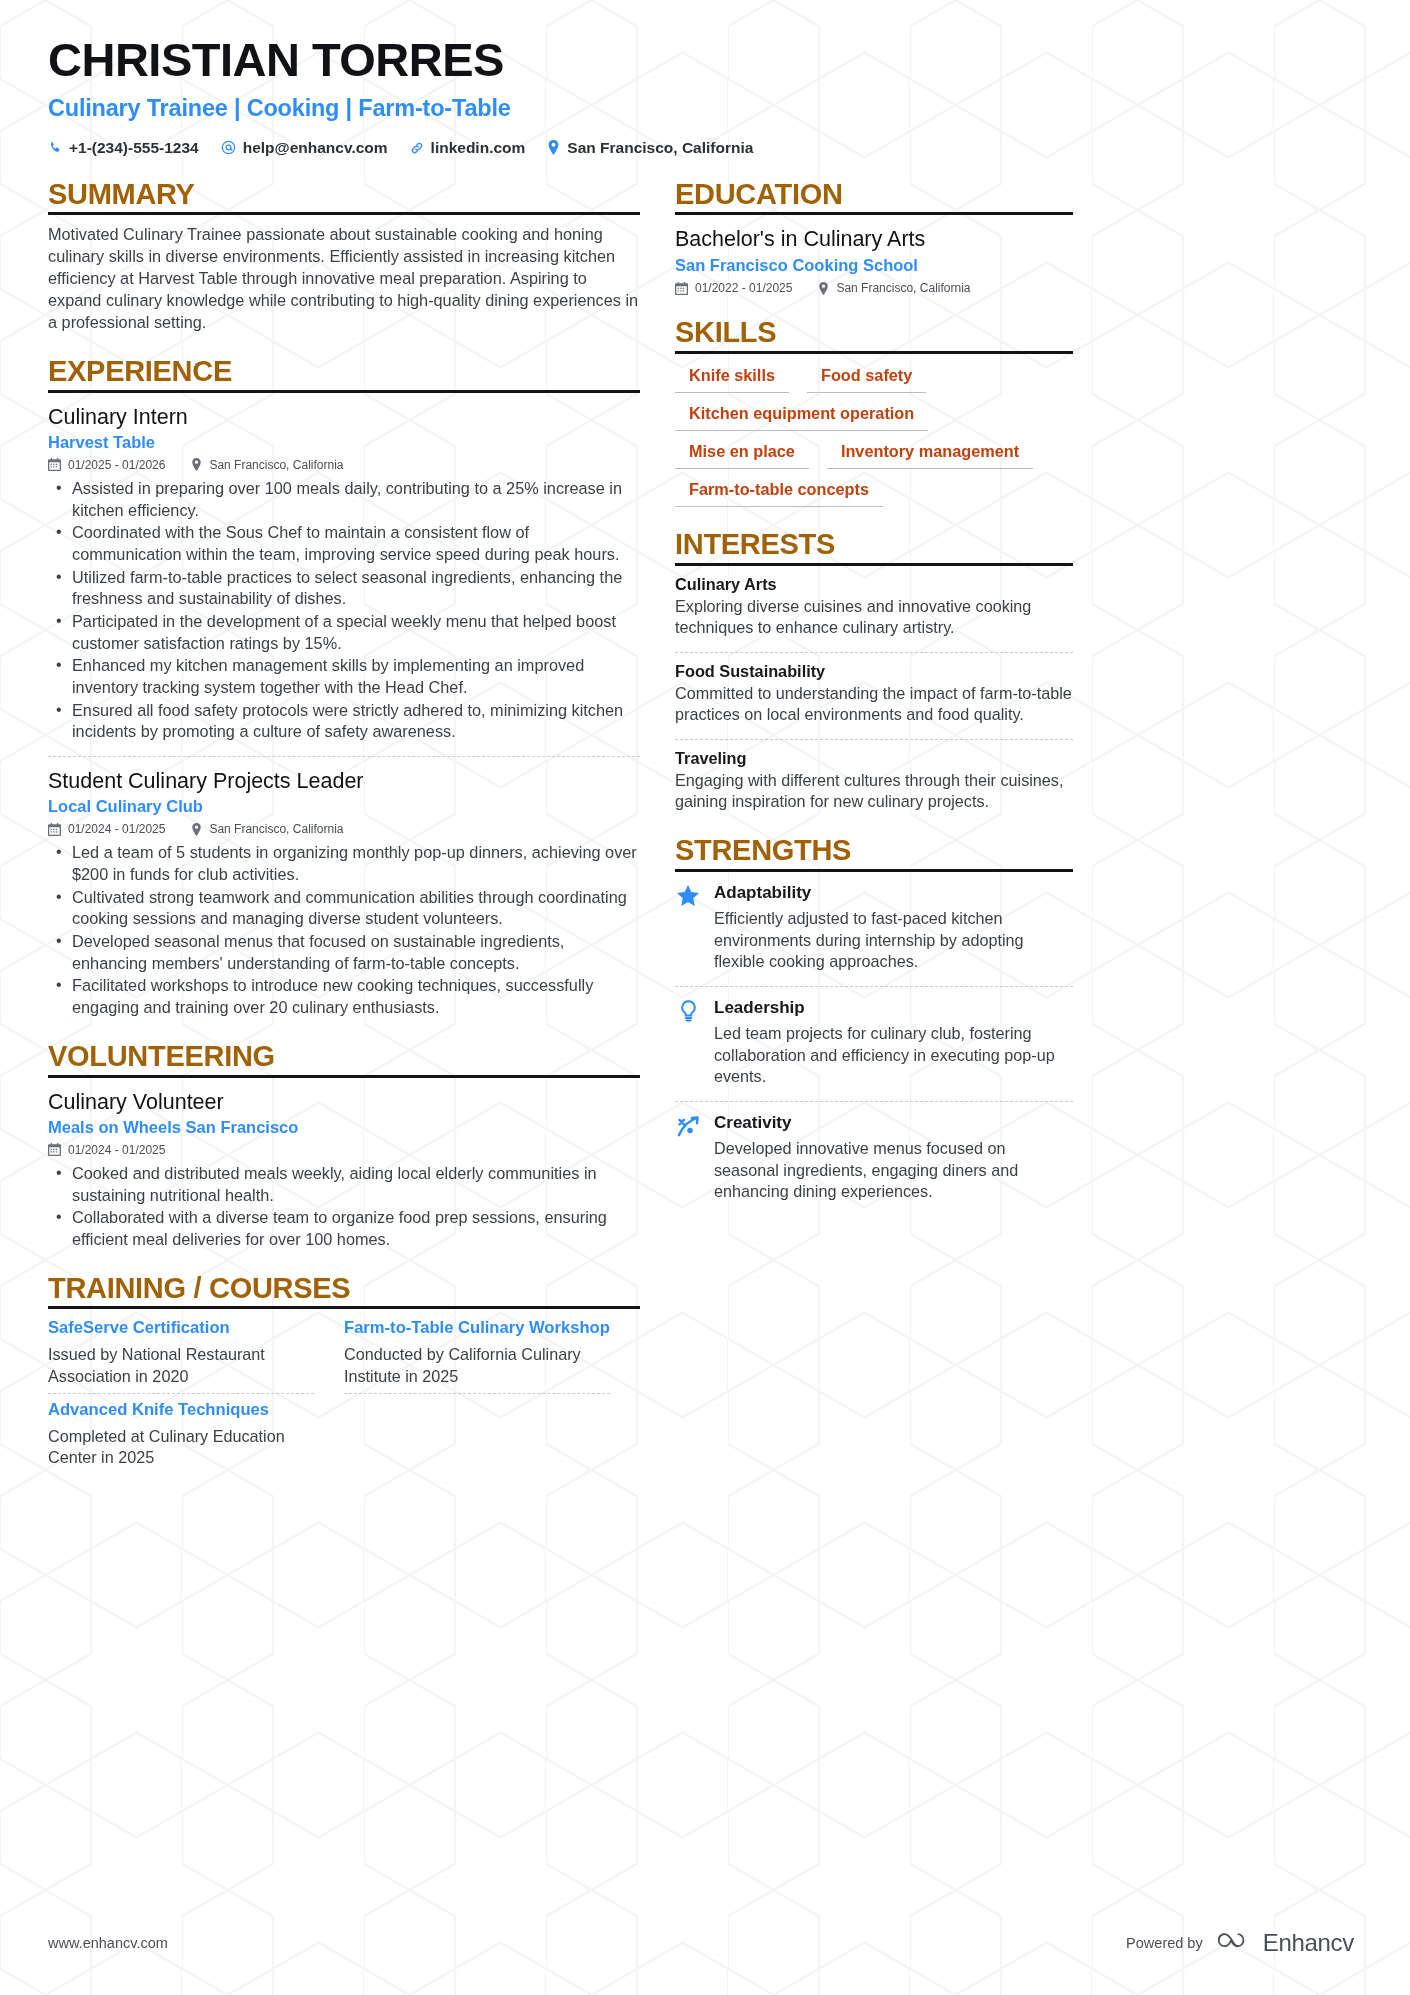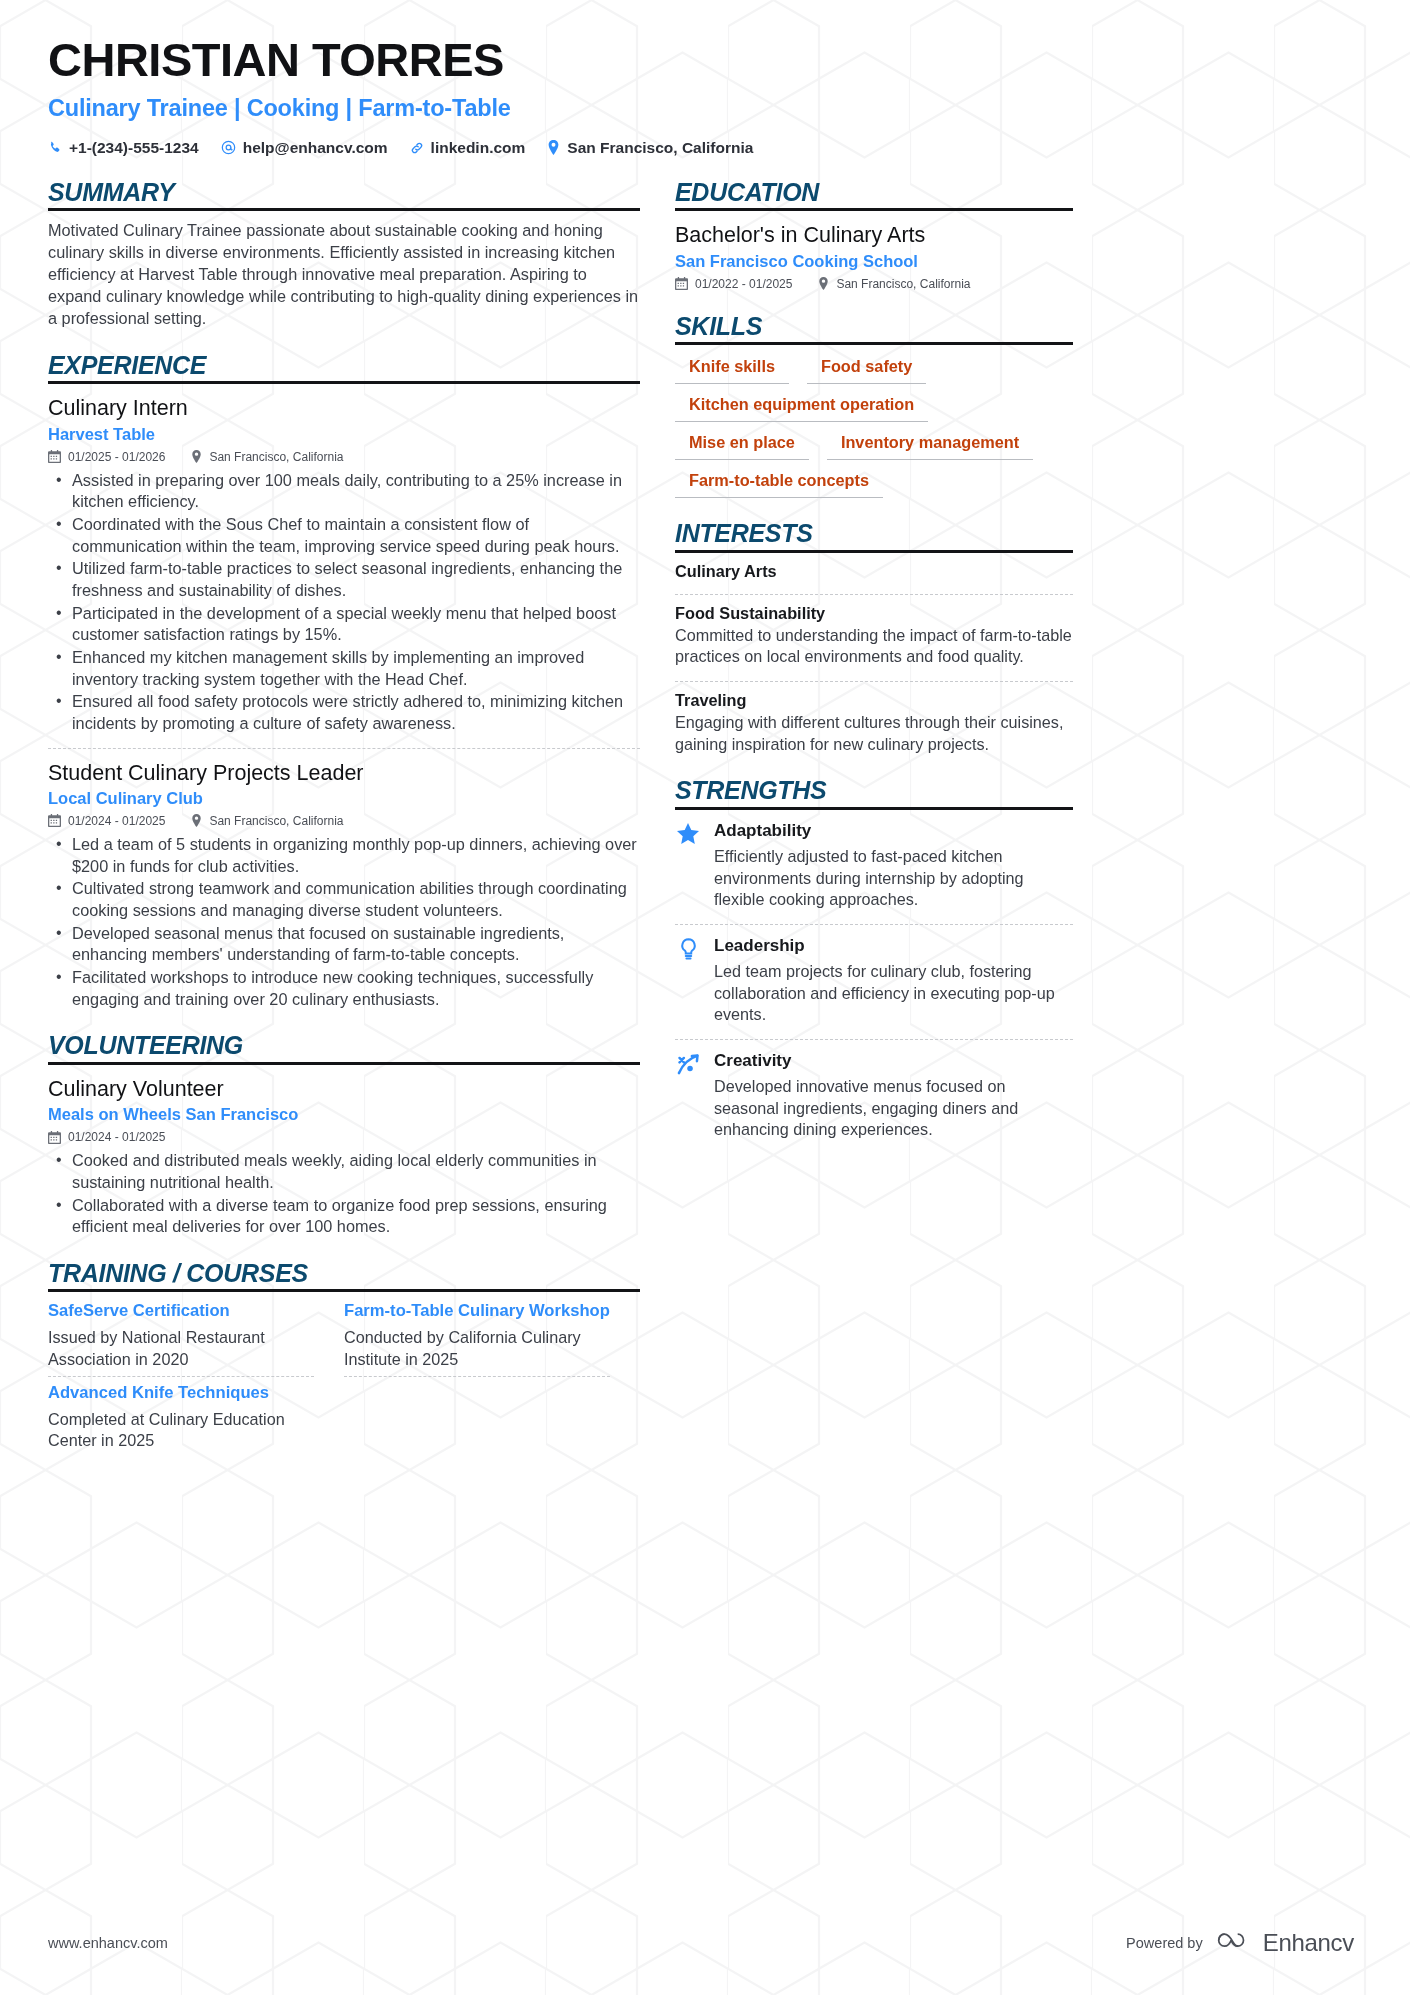--- a/index.html
+++ b/index.html
@@ -61,26 +61,25 @@
 
   
   .cols { display: flex; align-items: flex-start; margin-top: 22px; }
   .col-left  { width: 592px; flex: 0 0 592px; }
   .col-gap   { width: 35px; flex: 0 0 35px; }
   .col-right { width: 398px; flex: 0 0 398px; }
 
   .sec { margin-top: 22px; }
   .sec:first-child { margin-top: 0; }
   .sec-title {
-    font-size: 25px;
+    font-size: 29px;
     font-weight: 700;
     letter-spacing: -0.3px;
-    color: #0c4a6e;
+    color: #a16207;
     line-height: 1.06;
-    font-style: italic;
   }
   .sec-rule { border-bottom: 3.2px solid #131417; margin-top: 3px; }
 
   .body-text {
     font-size: 16.3px;
     line-height: 1.345;
     color: #3b3f47;
     margin-top: 9px;
   }
 
@@ -477,20 +476,21 @@
             <span class="skill-tag">Farm-to-table concepts</span>
           </div>
         </section>
 
         <section class="sec">
           <h2 class="sec-title">INTERESTS</h2>
           <div class="sec-rule"></div>
 
           <div class="int-item">
             <div class="int-title">Culinary Arts</div>
+            <div class="int-desc">Exploring diverse cuisines and innovative cooking techniques to enhance culinary artistry.</div>
           </div>
           <div class="dotted-sep"></div>
           <div class="int-item">
             <div class="int-title">Food Sustainability</div>
             <div class="int-desc">Committed to understanding the impact of farm-to-table practices on local environments and food quality.</div>
           </div>
           <div class="dotted-sep"></div>
           <div class="int-item">
             <div class="int-title">Traveling</div>
             <div class="int-desc">Engaging with different cultures through their cuisines, gaining inspiration for new culinary projects.</div>

